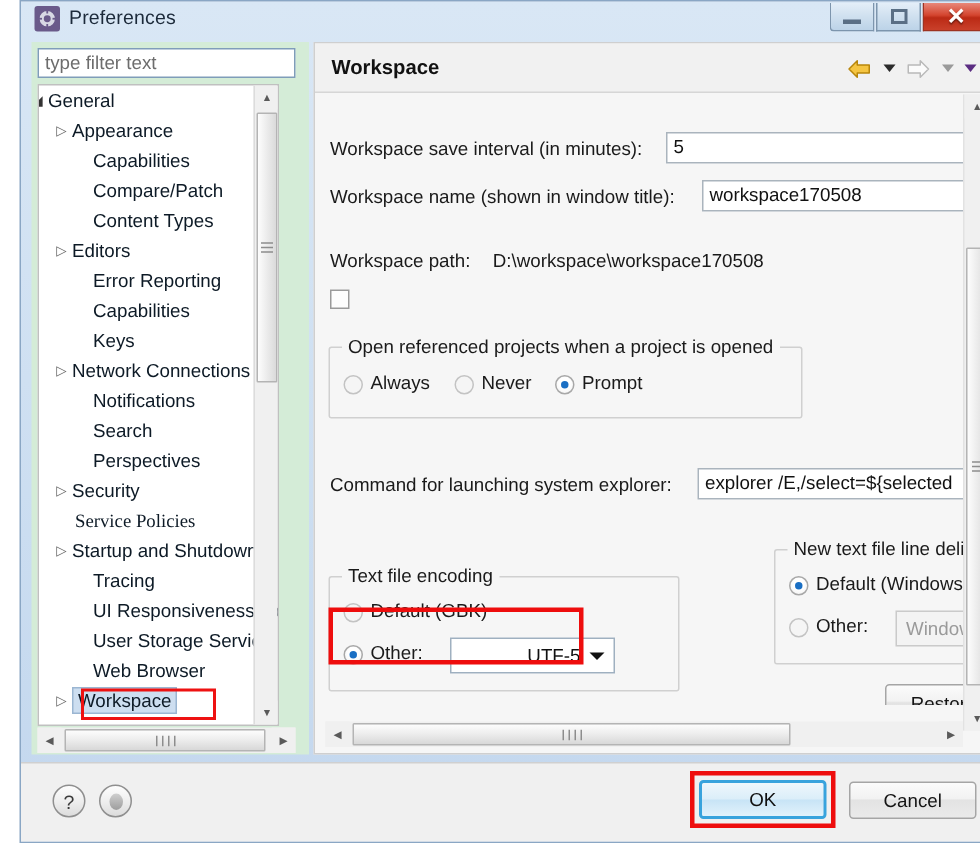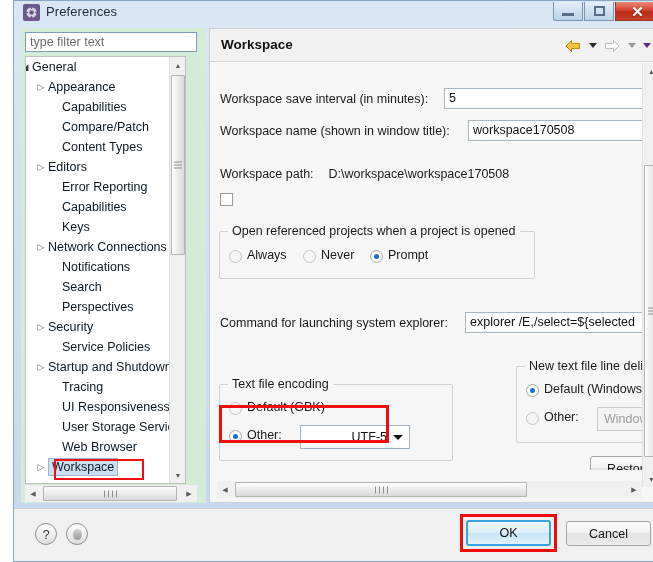--- a/index.html
+++ b/index.html
@@ -459,21 +459,21 @@
           <span class="lbl" style="left: 36px;">Search</span>
         </div>
         <div class="tree-item">
           <span class="lbl" style="left: 36px;">Perspectives</span>
         </div>
         <div class="tree-item">
           <span class="arrow" style="left: 8px;">▷</span>
           <span class="lbl" style="left: 22px;">Security</span>
         </div>
         <div class="tree-item">
-          <span class="lbl" style="left: 36px;">Service Policies</span>
+          <span class="lbl" style="left: 24px; font-family: Liberation Serif, serif;">Service Policies</span>
         </div>
         <div class="tree-item">
           <span class="arrow" style="left: 8px;">▷</span>
           <span class="lbl" style="left: 22px;">Startup and Shutdown</span>
         </div>
         <div class="tree-item">
           <span class="lbl" style="left: 36px;">Tracing</span>
         </div>
         <div class="tree-item">
           <span class="lbl" style="left: 36px;">UI Responsiveness Monitoring</span>

